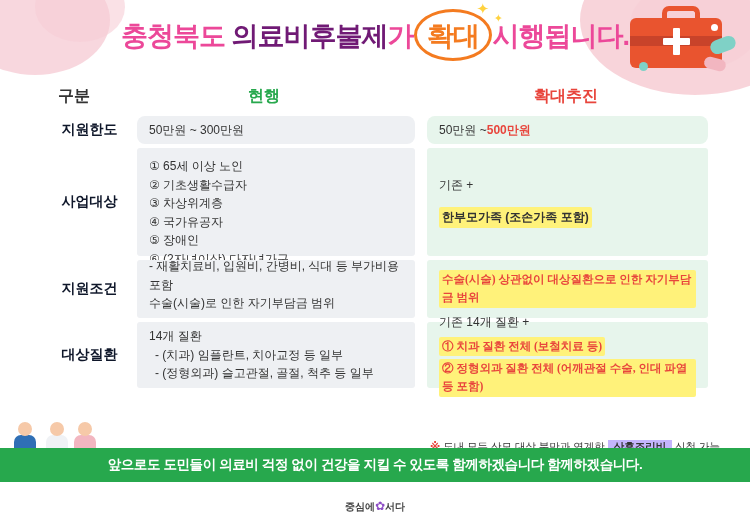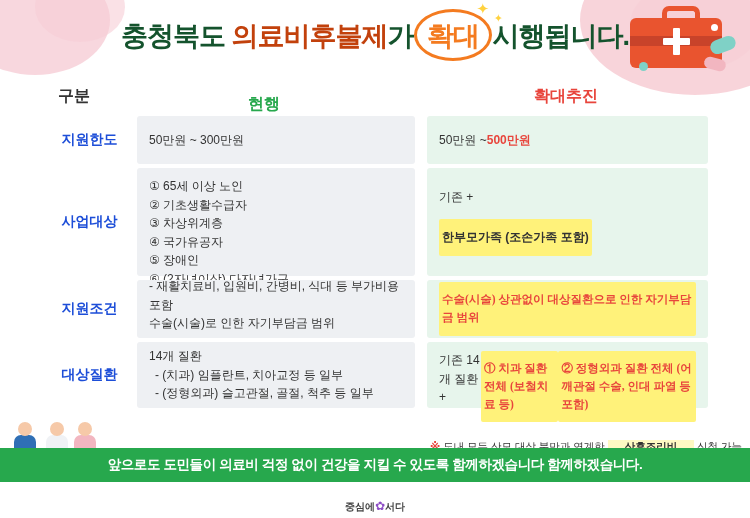--- a/index.html
+++ b/index.html
@@ -17,22 +17,22 @@
   .blob-tr{width:230px;height:150px;right:-60px;top:-55px;background:#f3b7c2;opacity:.6;}
   .blob-tr2{width:130px;height:90px;right:-10px;top:-20px;background:#f7cfd6;opacity:.7;}
   .blob-bl{width:170px;height:70px;left:-30px;bottom:-18px;background:#f0b4bf;opacity:.45;}
 
   
   .title-wrap{position:absolute;left:0;right:0;top:18px;text-align:center;}
   .title{
     font-size:27px;font-weight:bold;letter-spacing:-1px;white-space:nowrap;
     display:inline-block;
   }
-  .t-dark{color:#14532d;}
-  .t-green{color:#c2410c;margin-top:40px;}
+  .t-dark{color:#ec4899;}
+  .t-green{color:#701a75;margin-top:40px;}
   .circle-word{
     display:inline-block;position:relative;color:#f47b20;padding:0 7px;
   }
   .circle-word:before{
     content:"";position:absolute;left:-6px;top:-9px;right:-6px;bottom:-7px;
     border:3px solid #f47b20;border-radius:50%;
   }
   .spark{position:absolute;color:#ffd23f;font-size:15px;}
   .spark1{top:-18px;right:-2px;}
   .spark2{top:-6px;right:-16px;font-size:11px;}
@@ -47,56 +47,56 @@
   .pill{position:absolute;border-radius:7px;}
   .pill1{right:-14px;top:34px;width:26px;height:14px;background:#7fd1c6;transform:rotate(-20deg);}
   .pill2{right:-4px;top:54px;width:22px;height:12px;background:#f2b6c0;transform:rotate(15deg);}
   .dot{position:absolute;border-radius:50%;}
   .dot1{right:74px;top:58px;width:9px;height:9px;background:#7fd1c6;}
   .dot2{right:4px;top:20px;width:7px;height:7px;background:#fff;}
 
   
   .col-head{position:absolute;font-size:16px;font-weight:bold;}
   .ch-gubun{left:58px;top:86px;color:#333;}
-  .ch-now{left:248px;top:94px;color:#27a84d;}
+  .ch-now{left:248px;top:86px;color:#27a84d;}
   .ch-exp{left:534px;top:86px;color:#e8453c;}
 
   
   .tbl{position:absolute;left:42px;top:116px;width:666px;}
   .row{display:flex;align-items:stretch;margin-bottom:4px;}
   .c-label{
     width:95px;display:flex;align-items:center;justify-content:center;
-    font-size:14px;font-weight:bold;color:#1d4ed8;
+    font-size:14px;font-weight:bold;color:#0f172a;
   }
   .c-now{
     width:278px;background:#eef0f3;border-radius:3px;padding:9px 12px;box-sizing:border-box;
   }
   .c-gap{width:12px;}
   .c-exp{
     flex:1;background:#e7f5ec;border-radius:3px;padding:9px 12px;box-sizing:border-box;
   }
   .cell-txt{font-size:12px;color:#333;line-height:1.55;}
   .cell-txt.sm{font-size:11.5px;font-family:Liberation Serif, serif;}
   .hl-red{color:#e8453c;font-weight:bold;}
-  .mark-y{background:#fff27a;padding:9px 3px;border-radius:2px;display:inline-block;color:#333;font-weight:bold;}
+  .mark-y{background:#fff27a;padding:1px 3px;border-radius:2px;display:inline-block;color:#333;font-weight:bold;}
   .mark-y.red{color:#e8453c;}
   .list-ln{margin:0;}
   .indent{padding-left:6px;}
 
-  .r1 .c-now,.r1 .c-exp{height:48px;display:flex;align-items:center;}
+  .r1 .c-now,.r1 .c-exp{height:28px;display:flex;align-items:center;border-radius:8px;}
   .r2 .c-now{height:108px;}
   .r2 .c-exp{height:108px;display:flex;flex-direction:column;justify-content:center;}
   .r3 .c-now{height:58px;display:flex;flex-direction:column;justify-content:center;}
   .r3 .c-exp{height:58px;display:flex;align-items:center;}
   .r4 .c-now{height:66px;display:flex;flex-direction:column;justify-content:center;}
-  .r4 .c-exp{height:66px;display:flex;justify-content:center;}
+  .r4 .c-exp{height:66px;display:flex;flex-direction:column;justify-content:center;}
 
   .note{position:absolute;left:430px;top:440px;font-size:10.5px;color:#333;}
   .note .star{color:#e8453c;font-weight:bold;}
-  .note .mk{background:#fef9c3;padding:0 17px;font-weight:bold;}
+  .note .mk{background:#c4b5fd;padding:0 6px;font-weight:bold;}
 
   
   .footer-bar{
     position:absolute;left:0;right:0;bottom:36px;height:34px;background:#27a84d;
     display:flex;align-items:center;justify-content:center;
   }
   .footer-txt{color:#fff;font-size:13.5px;font-weight:bold;letter-spacing:-.4px;}
   .footer-bot{position:absolute;left:0;right:0;bottom:0;height:36px;background:#fff;}
   .logo{
     position:absolute;left:50%;transform:translateX(-50%);bottom:4px;

